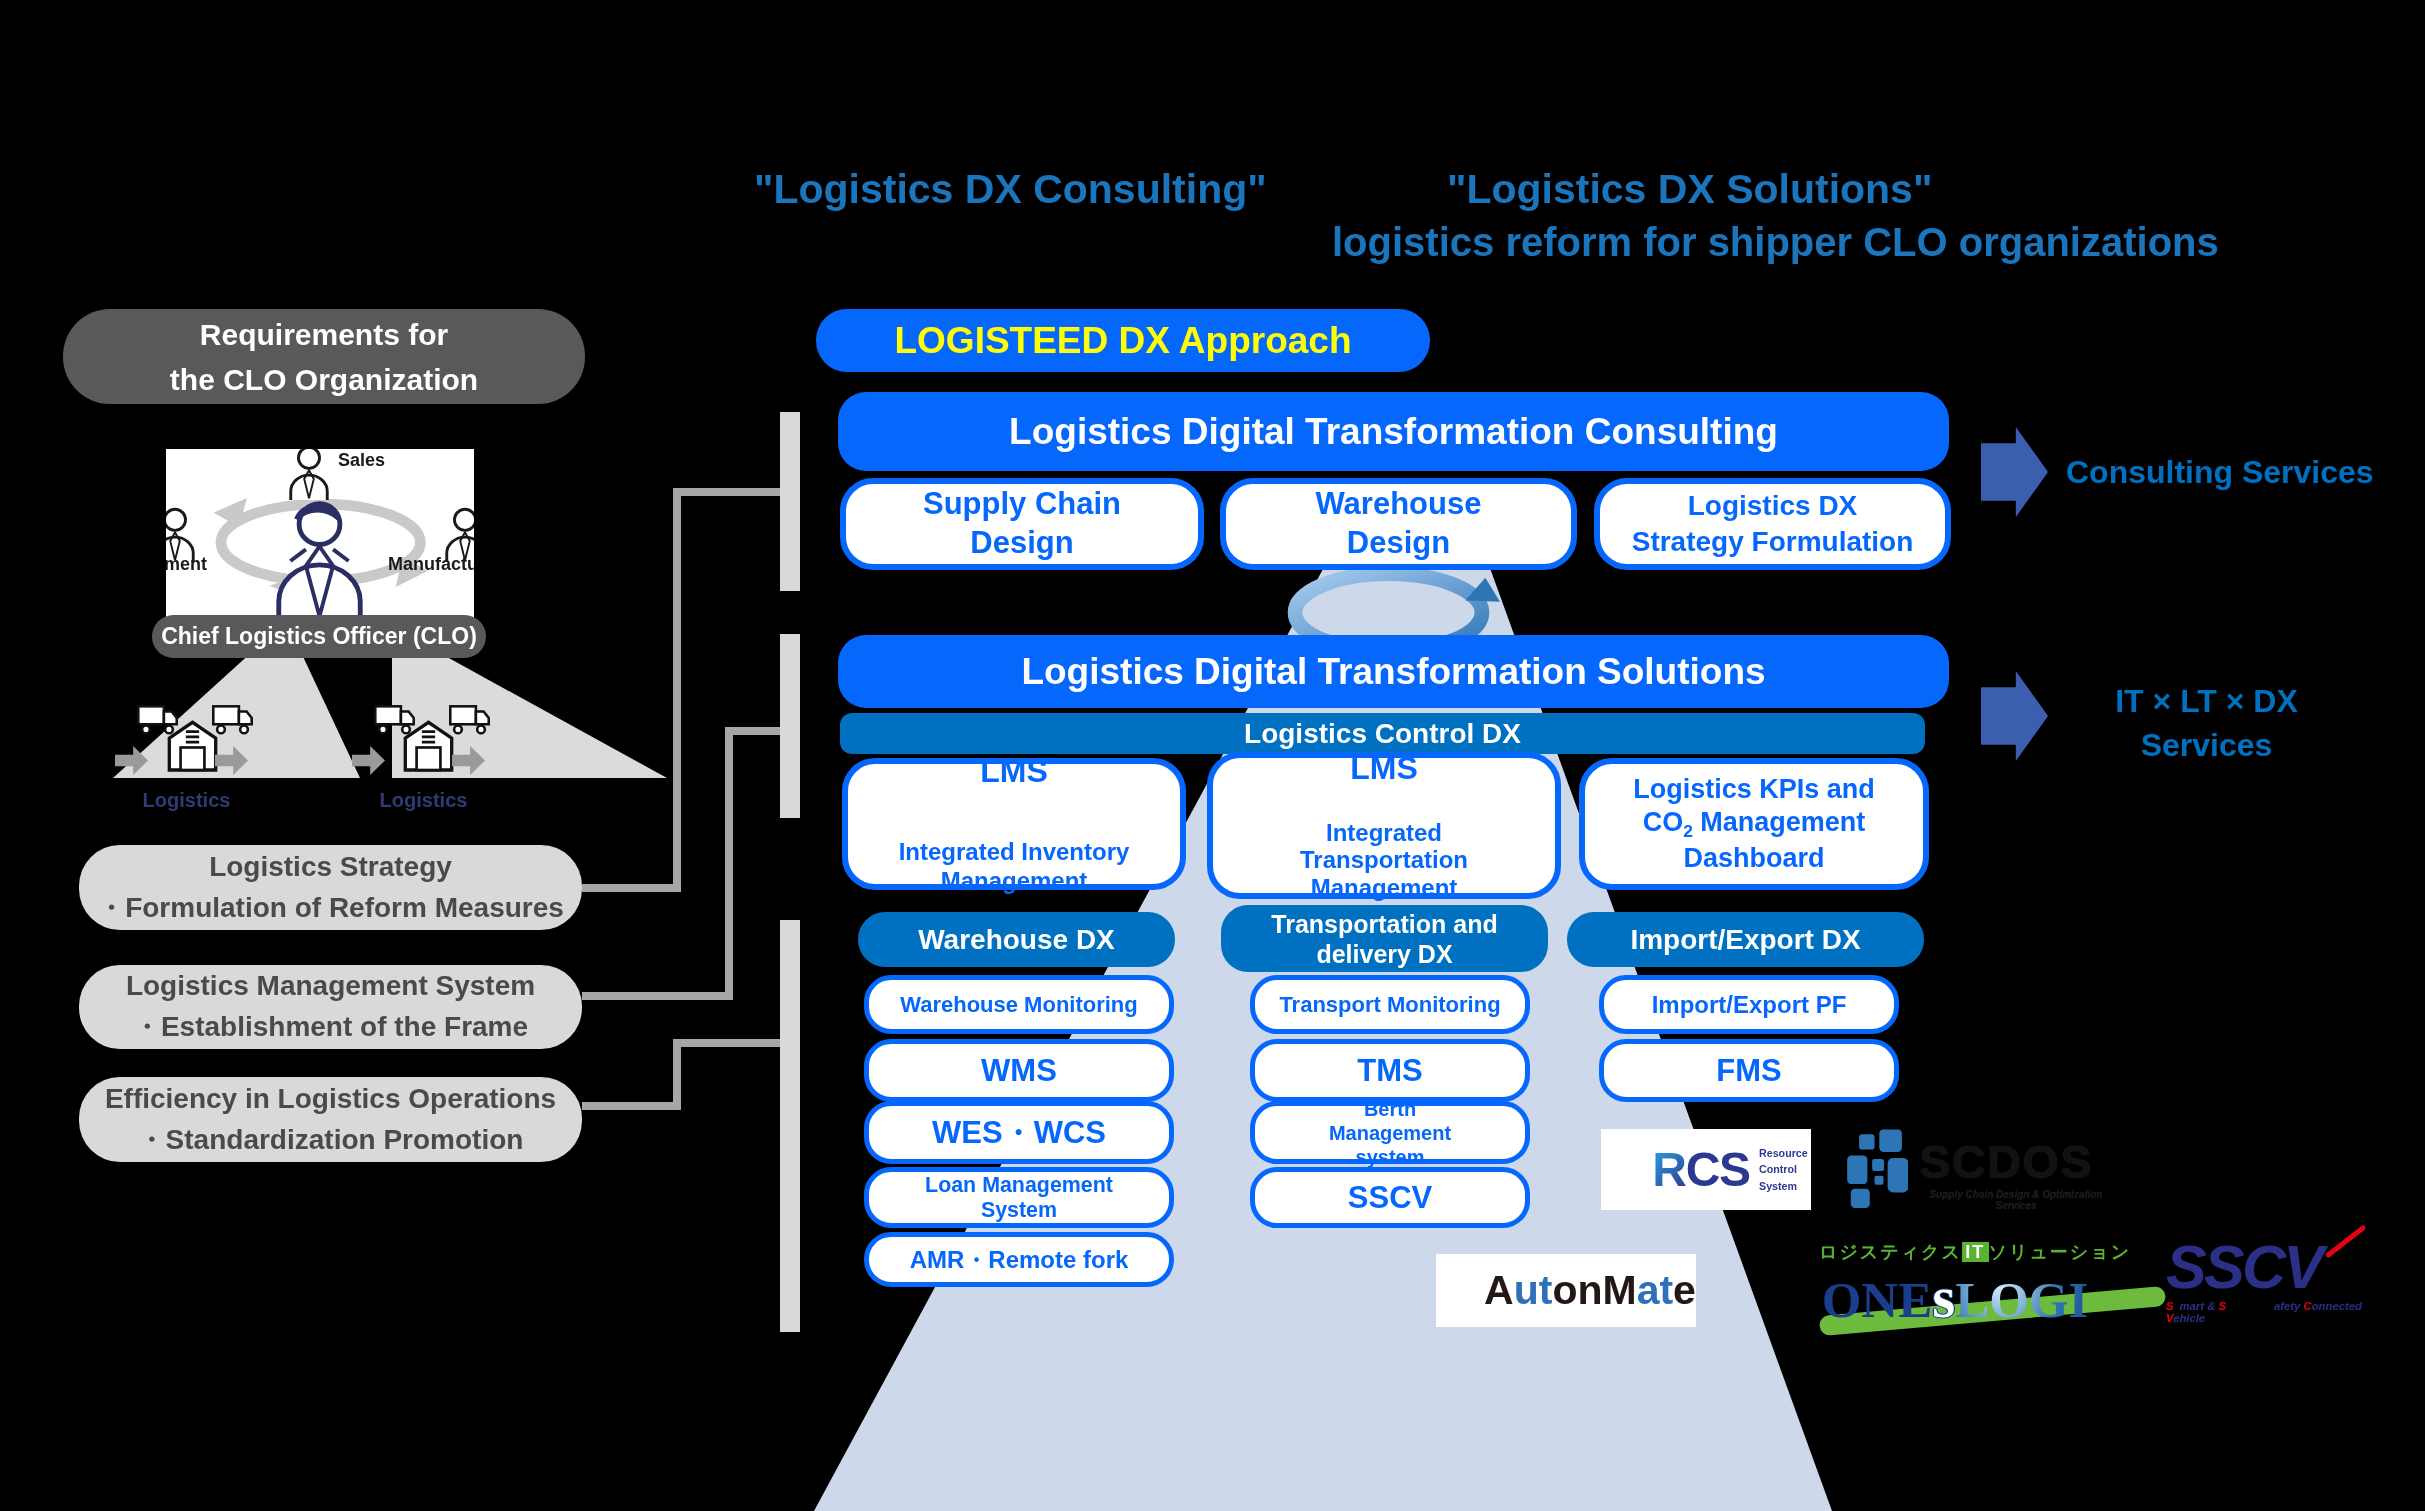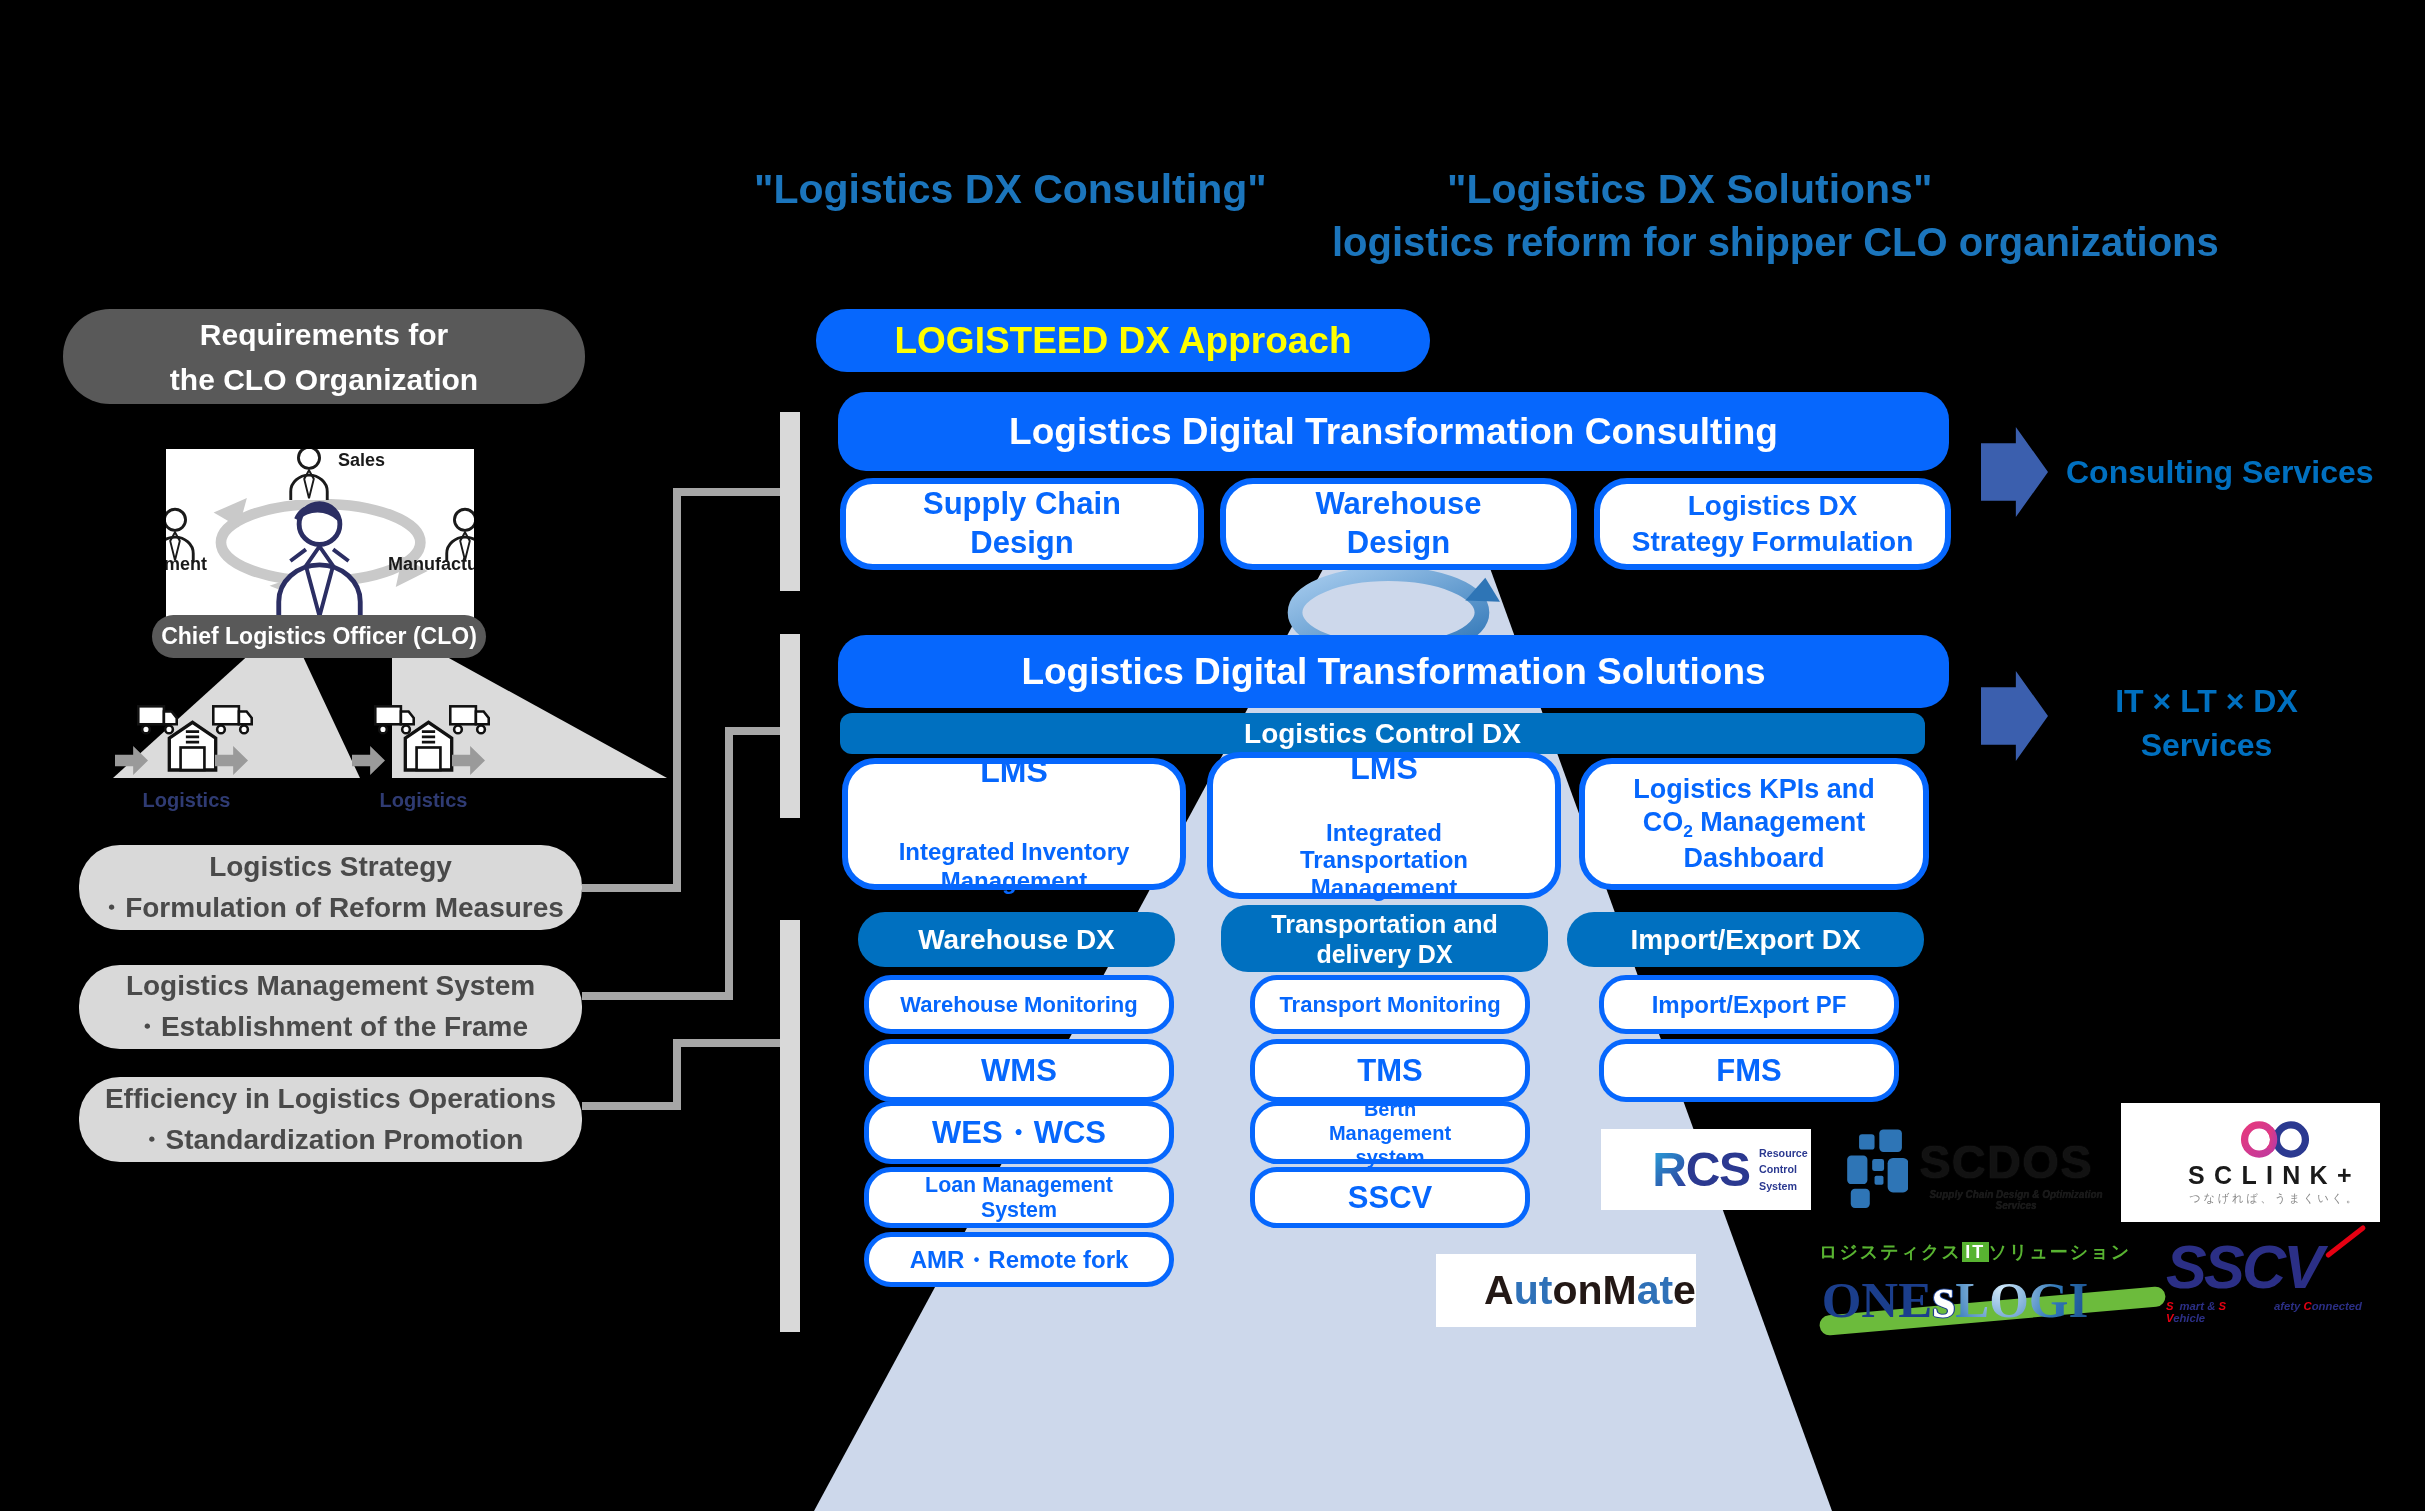--- a/index.html
+++ b/index.html
@@ -236,35 +236,20 @@
         <rect x="8" y="100" width="32" height="32" rx="7"></rect>
         <rect x="48" y="78" width="15" height="15" rx="3"></rect>
       </g>
     </svg>
     <span class="col" style="align-items:flex-start;">
       <span style="font-size:47px;color:#121212;text-shadow:0 0 1.3px #2a2a2a;letter-spacing:1.3px;">SCDOS</span>
       <span style="font-size:10px;color:#181818;text-shadow:0 0 0.7px #2a2a2a;font-style:italic;">Supply Chain Design &amp; Optimization Services</span>
     </span>
   </div>
 
-  <div class="abs whiteLogoBox col" style="left:2121px;top:1103px;width:259px;height:119px;z-index:4;gap:1.3px;">
-    <svg width="80" height="41" viewBox="0 0 120 62">
-      <defs>
-        <linearGradient id="infp" x1="0" y1="0" x2="1" y2="1">
-            <stop offset="0" stop-color="#e6397e"></stop>
-            <stop offset="1" stop-color="#c13a9e"></stop>
-          </linearGradient>
-      </defs>
-      <circle cx="36" cy="31" r="22" fill="none" stroke="url(#infp)" stroke-width="11"></circle>
-      <circle cx="84" cy="31" r="22" fill="none" stroke="#2b3990" stroke-width="11"></circle>
-      <path d="M52,16 a22,22 0 0 1 0,30" fill="none" stroke="url(#infp)" stroke-width="11"></path>
-    </svg>
-    <span style="font-size:25px;color:#1a1a1a;letter-spacing:9.3px;">SCLINK+</span>
-    <span style="font-size:11.3px;color:#8a8a8a;letter-spacing:2.7px;font-weight:normal;">つなげれば、うまくいく。</span>
-  </div>
 
   <div class="abs whiteLogoBox ctr" style="left:1436px;top:1254px;width:260px;height:73px;z-index:4;font-size:41px;">
     <span style="color:#231815;">A</span>
       <span style="color:#2f71b8;">ut</span>
       <span style="color:#231815;">onM</span>
       <span style="color:#2f71b8;">at</span>
       <span style="color:#231815;">e</span>
   </div>
 
   <div class="abs" style="left:1819px;top:1240px;width:364px;height:100px;z-index:4;">

